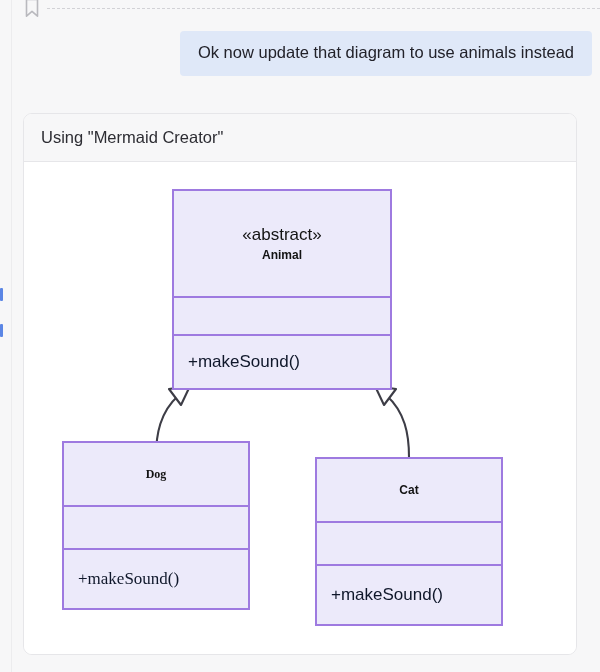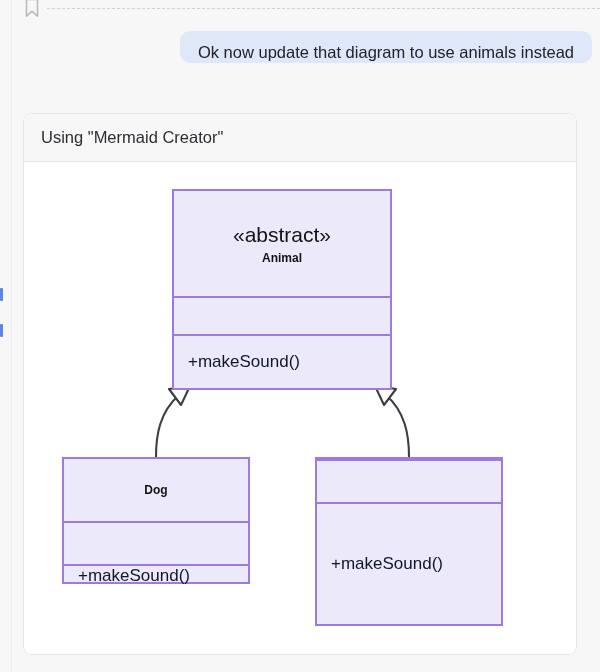--- a/index.html
+++ b/index.html
@@ -73,22 +73,22 @@
     position: absolute;
     left: 0;
     top: 31px;
     width: 592px;
     display: flex;
     justify-content: flex-end;
   }
   .user-bubble {
     background: #dfe8f8;
     color: #22222a;
-    border-radius: 10px;
-    padding: 12px 18px 0 18px;
+    border-radius: 4px;
+    padding: 12px 18px 13px 18px;
     font-size: 16.5px;
     line-height: 1.2;
     max-width: 460px;
     white-space: nowrap;
   }
 
   
   .tool-card {
     position: absolute;
     left: 23px;
@@ -138,21 +138,21 @@
   .uml-title {
     flex: none;
     display: flex;
     flex-direction: column;
     align-items: center;
     justify-content: center;
     text-align: center;
     color: #131313;
   }
   .uml-stereotype {
-    font-size: 21px;
+    font-size: 17px;
     font-weight: 400;
     line-height: 1.45;
   }
   .uml-name {
     font-size: 12px;
     font-weight: 700;
     line-height: 1.4;
   }
   .uml-sep {
     flex: none;
@@ -176,23 +176,24 @@
     left: 148px;
     top: 27px;
     width: 220px;
     height: 201px;
   }
   #class-animal .uml-title  { height: 105px; }
   #class-animal .uml-attrs  { height: 36px; }
 
   #class-dog {
     left: 38px;
-    top: 295px;
+    top: 279px;
     width: 188px;
-    height: 127px;
+    height: 169px;
+    font-family: Liberation Serif, serif;
   }
   #class-cat {
     left: 291px;
     top: 295px;
     width: 188px;
     height: 169px;
   }
   #class-dog .uml-title, #class-cat .uml-title { height: 62px; }
   #class-dog .uml-attrs, #class-cat .uml-attrs { height: 41px; }
 
@@ -263,20 +264,23 @@
         </div>
         <div class="uml-sep"></div>
         <div class="uml-attrs"></div>
         <div class="uml-sep"></div>
         <div class="uml-methods">
           <span>+makeSound()</span>
         </div>
       </div>
 
       <div class="uml-class" id="class-cat">
+        <div class="uml-title">
+          <span class="uml-name">Cat</span>
+        </div>
         <div class="uml-sep"></div>
         <div class="uml-attrs"></div>
         <div class="uml-sep"></div>
         <div class="uml-methods">
           <span>+makeSound()</span>
         </div>
       </div>
 
     </div>
   </div>

